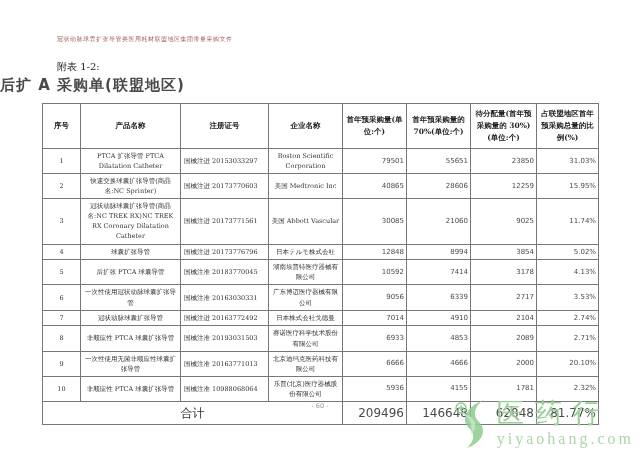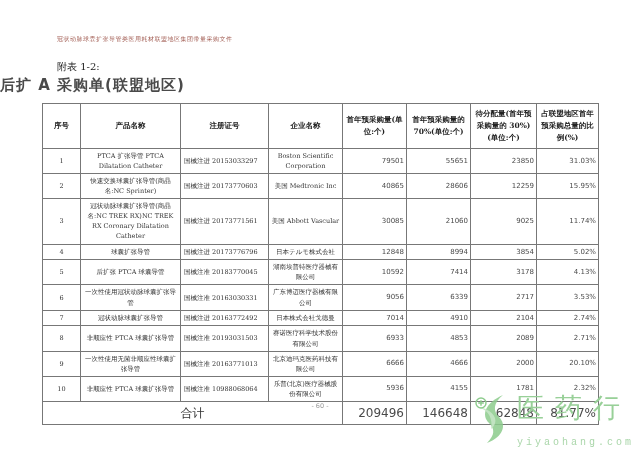--- a/index.html
+++ b/index.html
@@ -22,22 +22,22 @@
   td.num{font-family:"DejaVu Sans", sans-serif;font-size:7px;color:#4a4a4a;text-align:right;}
   tr.total-row td{font-size:12px;margin-left:24px;}
   td.total-label{text-align:center;font-size:10px;color:#333;padding:1px;}
   .page-number{position:absolute;left:0;top:402px;width:640px;text-align:center;
                font-size:6.5px;color:#999;font-family:"DejaVu Sans", sans-serif;}
   .watermark{position:absolute;right:6px;bottom:4px;display:flex;align-items:flex-start;justify-content:space-between;}
   .wm-logo{width:40px;height:50px;margin-right:4px;}
   .wm-text{display:flex;flex-direction:column;align-items:flex-start;}
   .wm-brand{font-family:"DejaVu Sans", sans-serif;font-size:27px;font-weight:500;
             color:#98d098;letter-spacing:11px;line-height:1.1;white-space:nowrap;}
-  .wm-domain{font-family:Liberation Mono, monospace;font-size:10px;color:#aad6aa;
-             letter-spacing:3px;margin-top:14px;white-space:nowrap;}
+  .wm-domain{font-family:Liberation Serif, serif;font-size:16px;color:#aad6aa;
+             letter-spacing:3px;margin-top:2px;white-space:nowrap;}
 </style>
 </head>
 <body>
 
 <div id="stage">
 
   <div class="header-note">冠状动脉球囊扩张导管类医用耗材联盟地区集团带量采购文件</div>
   <div class="appendix-label">附表 1-2:</div>
   <div class="doc-title">后扩 A 采购单(联盟地区)</div>
 

